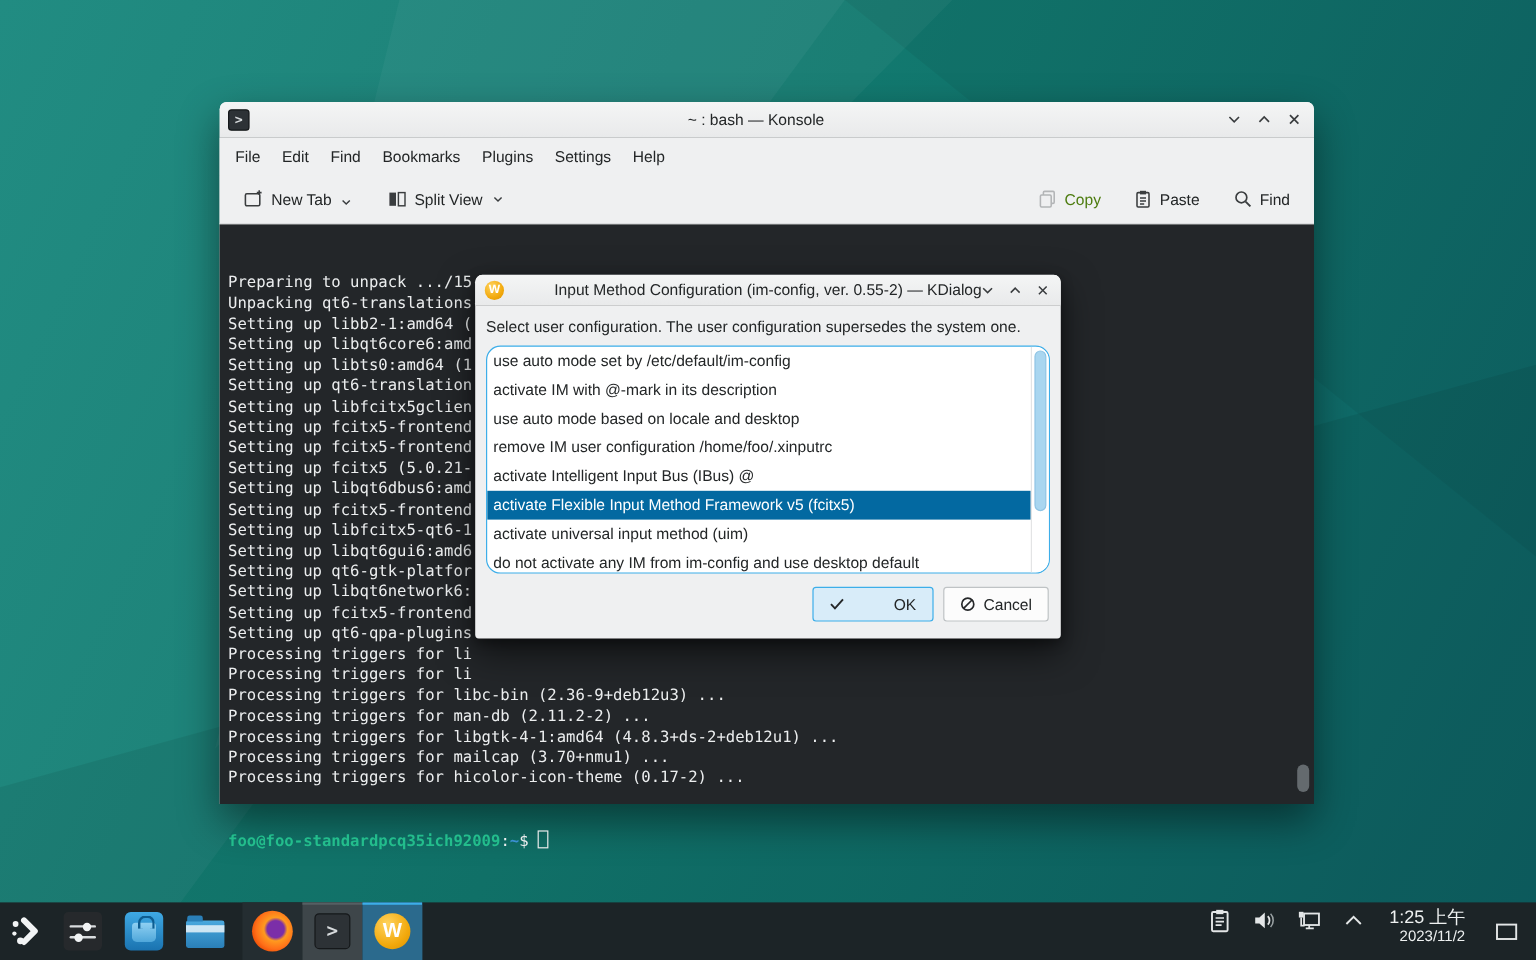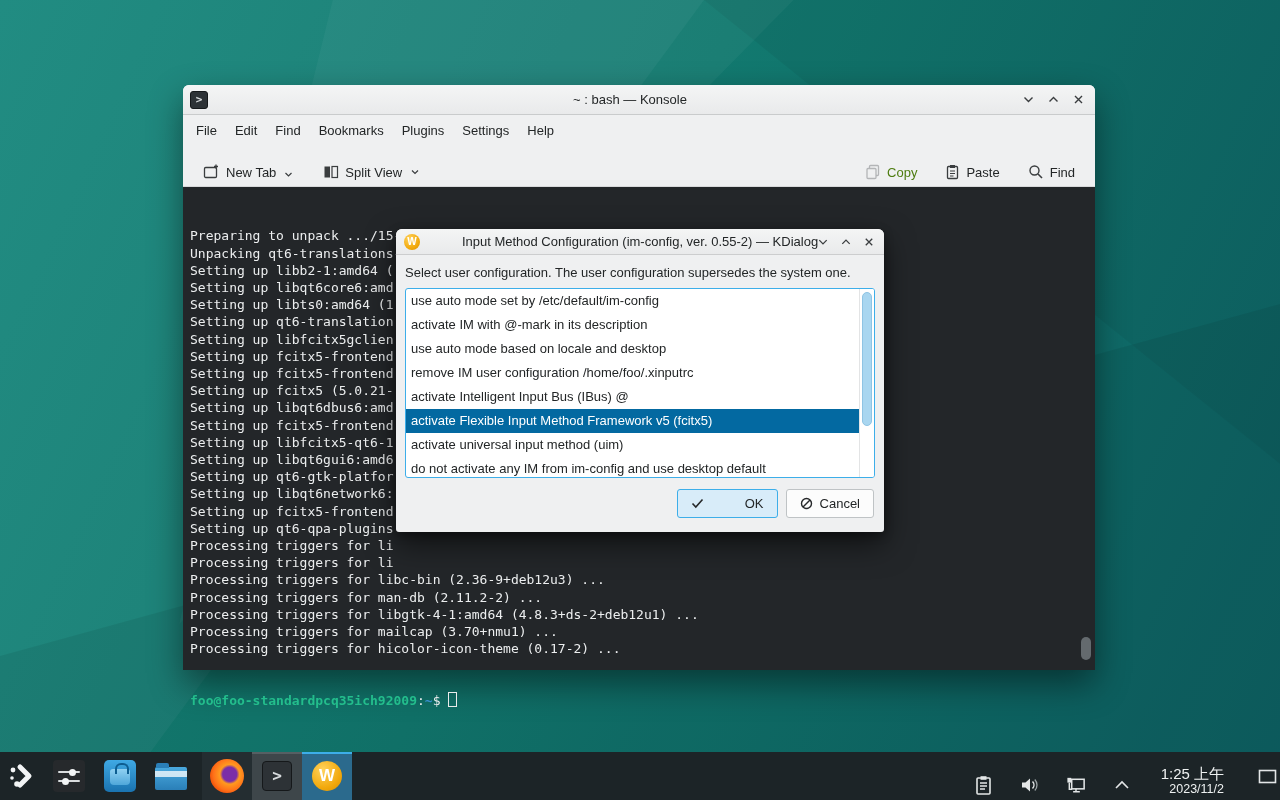--- a/index.html
+++ b/index.html
@@ -24,21 +24,21 @@
               font-size:13px; color:#232627; }
   .tb-appicon { width:18px; height:18px; margin-left:7px; background:#2d3236;
               border:1px solid #15181a; border-radius:3px; color:#d7dbdd;
               font:bold 11px/16px "DejaVu Sans Mono",monospace; text-align:center; z-index:2; }
   .win-controls { margin-left:auto; display:flex; gap:11px; padding-right:10px; z-index:2; }
   .win-controls .wc { width:14px; height:14px; display:flex; align-items:center; justify-content:center; }
 
   .menubar { height:31px; background:#eff0f1; display:flex; align-items:center; padding-left:4px; }
   .menu-item { padding:0 9px; font-size:13px; color:#232627; line-height:31px; }
 
-  .toolbar { height:41px; background:#eff0f1; display:flex; align-items:flex-end;
+  .toolbar { height:41px; background:#eff0f1; display:flex; align-items:center;
              border-bottom:1px solid #d8d9da; padding:0 12px; }
   .tool-btn { display:flex; align-items:center; gap:6px; font-size:13px; color:#232627;
               padding:6px 8px; border-radius:3px; }
   .tool-btn.disabled { color:#4d7c0f; }
   .tool-right { margin-left:auto; display:flex; }
   .mini-caret { margin-left:2px; }
 
   .terminal { position:absolute; top:102px; left:0; right:0; bottom:0; background:#232629; }
   .term-content { position:absolute; inset:0; padding:6px 0 0 7px;
                   font:13px/17.2px "DejaVu Sans Mono",monospace; color:#eceeef; white-space:pre; }
@@ -58,21 +58,21 @@
              display:flex; align-items:center; }
   .dlg-title { position:absolute; left:0; right:0; text-align:center; font-size:13px; color:#232627; }
   .w-icon { border-radius:50%; background:radial-gradient(circle at 36% 30%,#ffd35e,#f2a90c 62%,#d98f00);
             display:flex; align-items:center; justify-content:center; color:#fff;
             font-family:"Liberation Sans",sans-serif; font-weight:bold; }
   .w-icon::after { content:"W"; }
   .w-icon.small { width:16px; height:16px; margin-left:8px; font-size:10px; z-index:2; }
   .w-icon.large { width:30px; height:30px; font-size:17px; }
   .dlg-message { padding:10px 10px 8px 9px; font-size:13px; color:#232627; }
   .dlg-list { position:relative; margin:0 9px; height:190px; background:#fff;
-              border:1px solid #3daee9; border-radius:3px; overflow:hidden; }
+              border:1px solid #3daee9; border-radius:12px; overflow:hidden; }
   .list-items { position:absolute; inset:0 15px 0 0; }
   .list-item { height:24px; line-height:24px; padding-left:5px; font-size:13px; color:#232627;
                white-space:nowrap; overflow:hidden; }
   .list-item.selected { background:#0369a1; color:#fff; }
   .dlg-scrolltrack { position:absolute; top:0; bottom:0; right:0; width:15px; background:#fff;
                border-left:1px solid #e3e4e5; }
   .dlg-scrollthumb { position:absolute; top:3px; left:2px; width:10px; height:134px;
                background:#a9d6f0; border:1px solid #8fc4e4; border-radius:5px; }
   .dlg-buttons { display:flex; justify-content:flex-end; gap:8px; margin:11px 10px 0 0; }
   .btn { height:29px; padding:0 13px; border-radius:3px; font-size:13px; color:#232627;
@@ -109,21 +109,21 @@
         background:#2a7fb8; border-radius:2px 2px 0 0; }
   .folder-icon::after { content:""; position:absolute; top:4px; left:0; right:0; height:6px;
         background:rgba(255,255,255,.75); }
 
   .firefox-icon { width:34px; height:34px; border-radius:50%;
         background:radial-gradient(circle at 58% 45%, #7b2ea8 0 26%, #ff9a1f 36%, #ff7019 60%, #e84300 82%, #c42e00 100%); }
 
   .konsole-task-icon { width:30px; height:30px; background:#2d3236; border:1px solid #15181a;
         border-radius:4px; color:#d7dbdd; font:bold 16px/27px "DejaVu Sans Mono",monospace; text-align:center; }
 
-  .tray { margin-left:auto; display:flex; align-items:flex-end; gap:24px; }
+  .tray { margin-left:auto; display:flex; align-items:flex-start; gap:15px; padding-right:12px; }
   .tray-icon { width:22px; height:22px; display:flex; align-items:center; justify-content:center; }
   .clock { text-align:right; color:#eef1f1; margin-left:4px; }
   .clock .time { font-size:15px; line-height:17px; }
   .clock .date { font-size:12.5px; line-height:14px; }
   .show-desktop { width:26px; height:40px; display:flex; align-items:center; justify-content:center; margin-left:6px; }
 </style>
 </head>
 <body>
 
 <div id="desktop">

